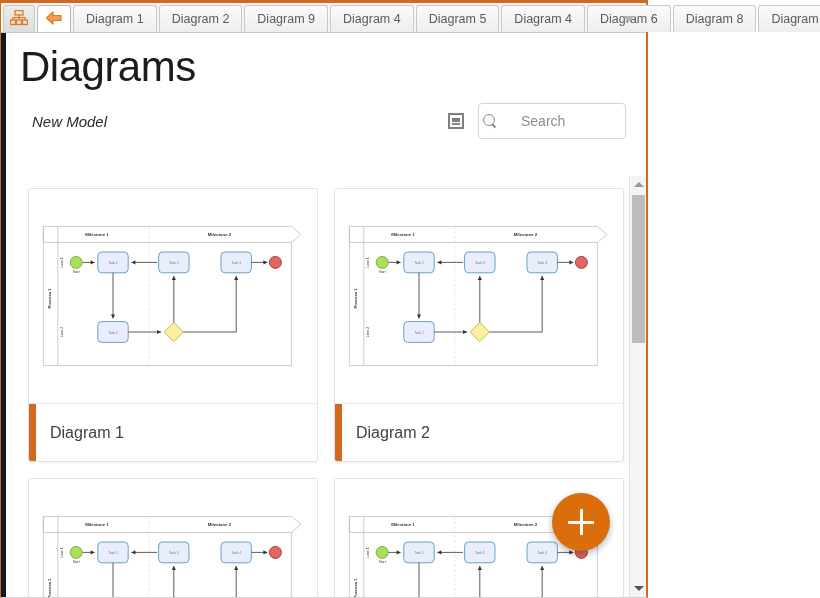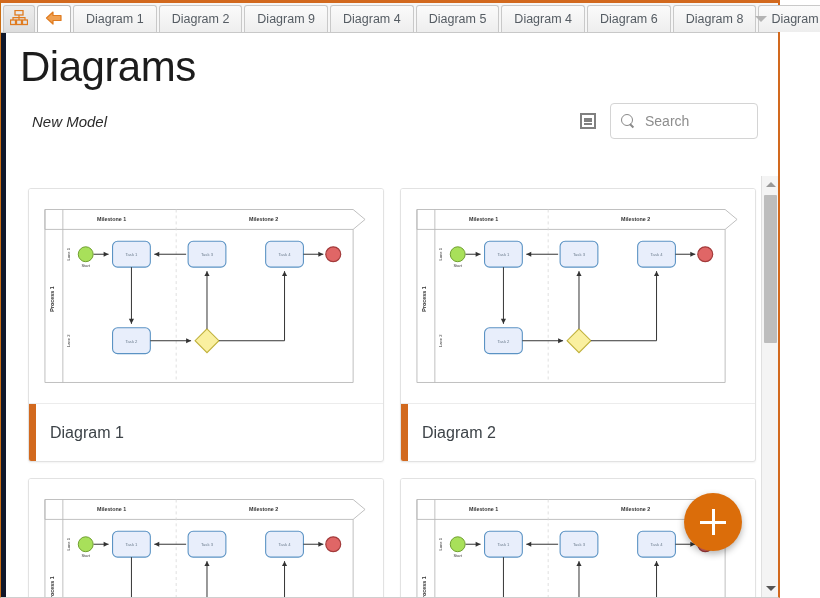--- a/index.html
+++ b/index.html
@@ -3,21 +3,21 @@
 <meta charset="utf-8">
 <style>
   * { box-sizing: border-box; margin: 0; padding: 0; }
   html, body {
     width: 820px; height: 598px;
     font-family: "Liberation Sans", sans-serif;
     background: #ffffff;
     overflow: hidden;
   }
   .window {
-    width: 780px; height: 598px;
+    width: 648px; height: 598px;
     position: relative;
     background: #ffffff;
     border-top: 3px solid #d2691e;
     border-left: 1px solid #c96d14;
     border-right: 2px solid #d2691e;
     border-bottom: 1px solid #cfcfcf;
     display: flex; flex-direction: column;
   }
 
   
@@ -90,23 +90,23 @@
     display: flex; flex-direction: column; justify-content: space-evenly;
     padding: 2px 2px;
     cursor: pointer;
   }
   .list-icon i { display: block; height: 2px; background: #808080; }
   .searchbox {
     width: 148px; height: 36px;
     border: 1px solid #d4d4d4;
     border-radius: 4px;
     display: flex; align-items: center;
-    padding: 0 10px;
+    padding: 0 4px;
     background: #fff;
-    gap: 10px;
+    gap: 24px;
     cursor: text;
   }
   .mag { width: 14px; height: 14px; position: relative; flex: 0 0 14px; }
   .mag::before {
     content:""; position:absolute; left:0; top:0;
     width: 10px; height: 10px; border: 1.6px solid #8a8a8a; border-radius: 50%;
   }
   .mag::after {
     content:""; position:absolute; left:9px; top:9px;
     width: 5px; height: 1.6px; background: #8a8a8a;

